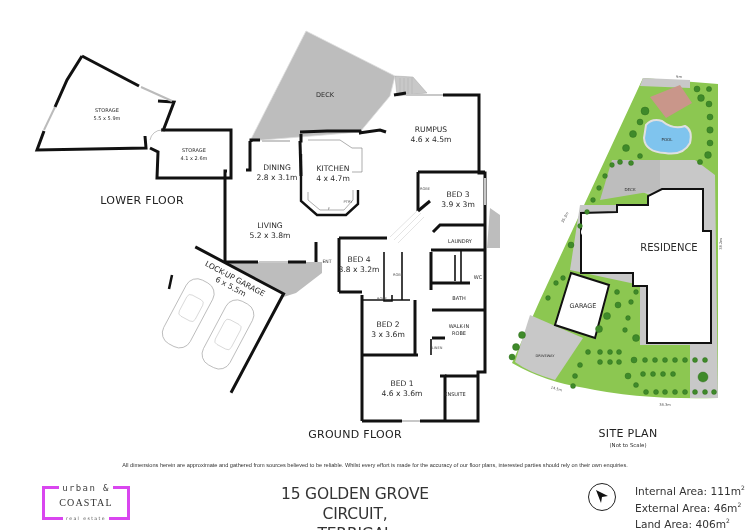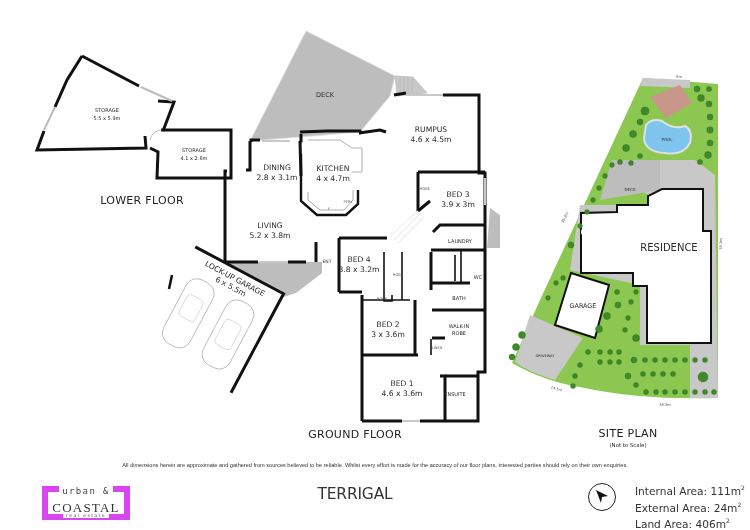--- a/index.html
+++ b/index.html
@@ -4,24 +4,24 @@
 <style>
   html, body { margin:0; padding:0; background:#ffffff; }
   body { width:750px; height:530px; position:relative; overflow:hidden; font-family:"DejaVu Sans", sans-serif; color:#222; }
   svg.plan { position:absolute; left:0; top:0; }
   .lbl { font-family:"DejaVu Sans", sans-serif; fill:#2a2a2a; }
   .room-name { font-size:7.6px; }
   .room-dim { font-size:7.6px; }
   .tiny { font-size:3.6px; fill:#555; }
   .floor-title { font-size:11px; fill:#222; letter-spacing:0.3px; }
   .disclaimer { position:absolute; left:0; top:462px; width:750px; text-align:center; font-size:5.6px; color:#333; font-family:"Liberation Sans", sans-serif; }
-  .logo { position:absolute; left:42px; top:486px; width:88px; height:34px; border:6px solid #d946ef; box-sizing:border-box; }
+  .logo { position:absolute; left:42px; top:486px; width:88px; height:34px; border:3px solid #d946ef; box-sizing:border-box; }
   .logo .top { position:absolute; top:-6px; left:0; width:100%; text-align:center; font-family:"DejaVu Sans Mono", monospace; font-size:9px; color:#444; letter-spacing:1.4px; }
   .logo .top span { background:#fff; padding:0 3px; }
-  .logo .mid { position:absolute; top:8px; left:0; width:100%; text-align:center; font-family:"Liberation Serif", serif; font-size:13px; color:#333; letter-spacing:1.2px; }
+  .logo .mid { position:absolute; top:8px; left:0; width:100%; text-align:center; font-family:"Liberation Serif", serif; font-size:10px; color:#333; letter-spacing:1.2px; }
   .logo .bot { position:absolute; bottom:-4px; left:0; width:100%; text-align:center; font-family:"DejaVu Sans", sans-serif; font-size:4.6px; color:#555; letter-spacing:1.4px; }
   .logo .bot span { background:#fff; padding:0 3px; }
   .address { position:absolute; left:250px; top:484px; width:210px; text-align:center; font-family:"DejaVu Sans", sans-serif; font-size:15.5px; line-height:20px; color:#333; letter-spacing:-0.2px; }
   .compass { position:absolute; left:588px; top:483px; width:28px; height:28px; border:1.6px solid #222; border-radius:50%; box-sizing:border-box; }
   .compass svg { position:absolute; left:0; top:0; }
   .areas { position:absolute; left:635px; top:481px; font-family:"DejaVu Sans", sans-serif; font-size:10.6px; line-height:13px; color:#333; }
   .areas sup { font-size:6px; }
 </style>
 </head>
 <body>
@@ -292,26 +292,27 @@
 
 <div class="disclaimer">All dimensions herein are approximate and gathered from sources believed to be reliable. Whilst every effort is made for the accuracy of our floor plans, interested parties should rely on their own enquiries.</div>
 
 <div class="logo">
   <div class="top"><span>urban &amp;</span></div>
   <div class="mid">COASTAL</div>
   <div class="bot"><span>real estate</span></div>
 </div>
 
 <div class="address">
+  <div>15 GOLDEN GROVE CIRCUIT,</div>
   <div>TERRIGAL</div>
 </div>
 
 <div class="compass">
   <svg width="25" height="25" viewBox="0 0 25 25">
       <polygon points="7,6 19,12 13,13 12,19" fill="#111"></polygon>
     </svg>
 </div>
 
 <div class="areas">
   <div><span>Internal Area: 111m</span><sup>2</sup></div>
-  <div><span>External Area: 24m</span><sup>2</sup></div>
+  <div><span>External Area: 46m</span><sup>2</sup></div>
   <div><span>Land Area: 406m</span><sup>2</sup></div>
 </div>
 
 </body></html>

